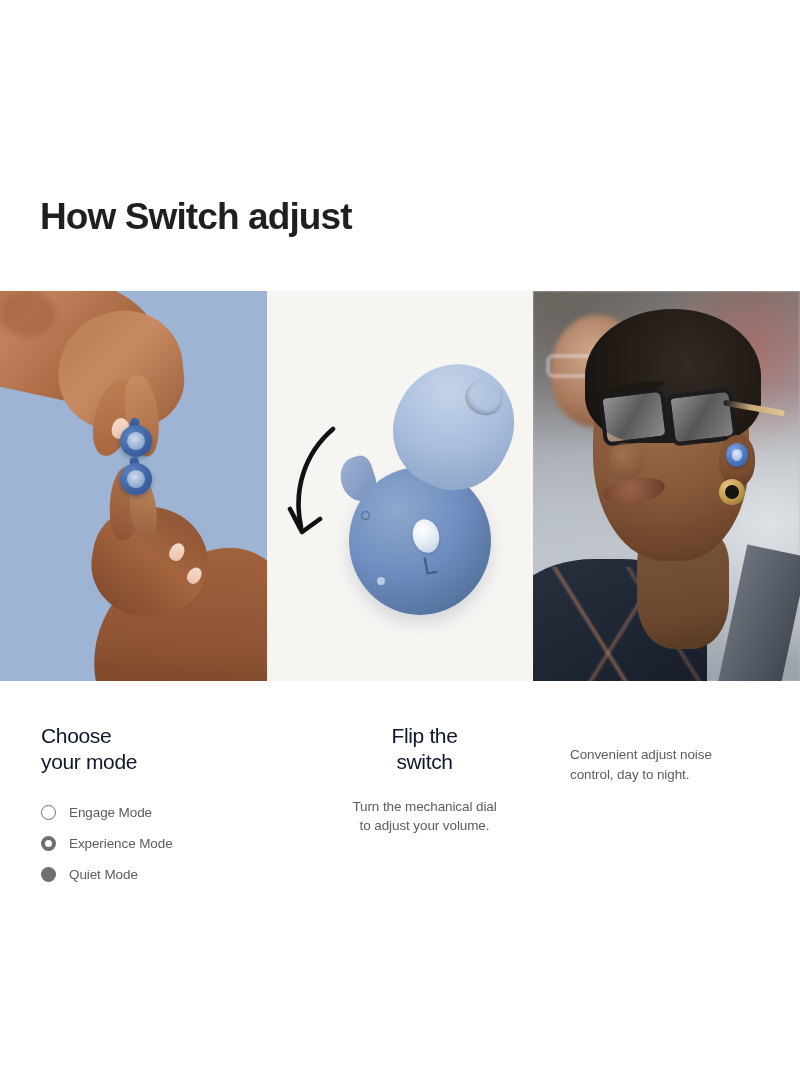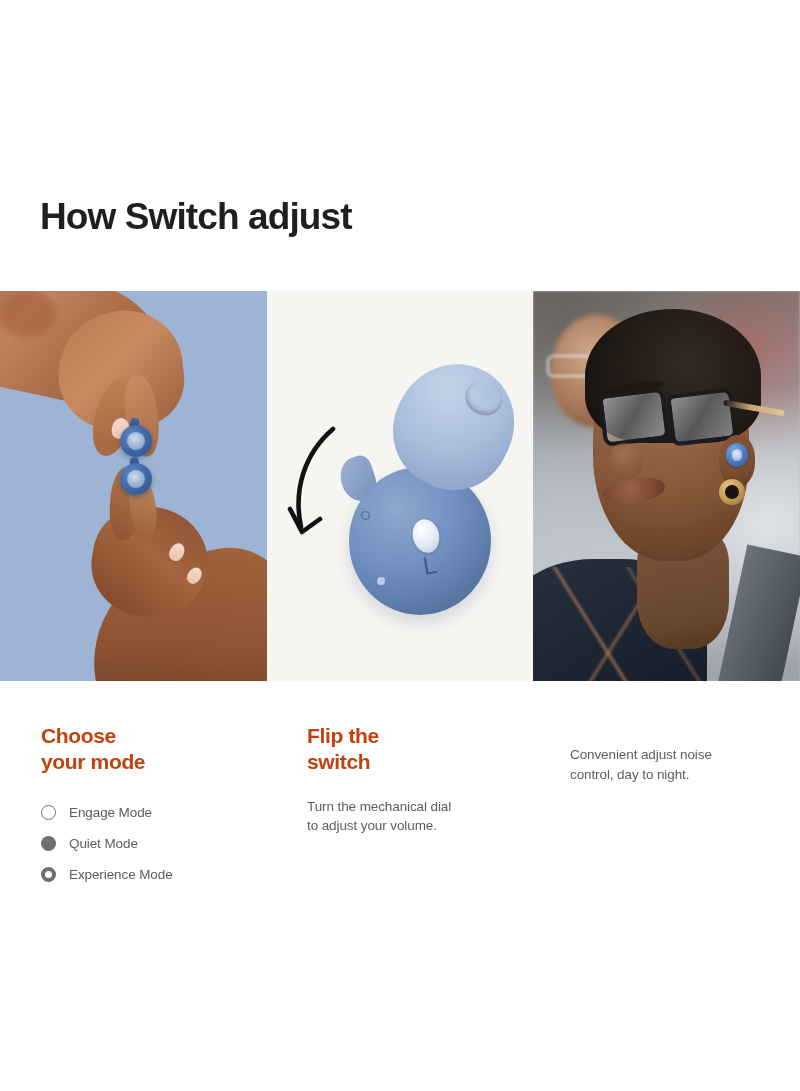--- a/index.html
+++ b/index.html
@@ -349,26 +349,26 @@
   }
 
   
   .columns {
     position: absolute;
     left: 0; top: 723px;
     width: 800px;
   }
   .col { position: absolute; top: 0; }
   .col-1 { left: 41px; width: 240px; }
-  .col-2 { left: 307px; width: 235px; }
+  .col-2 { left: 307px; width: 235px; text-align: center; }
   .col-3 { left: 570px; width: 210px; }
   .col-heading {
     font-size: 21px;
-    font-weight: bold;
-    color: #c2410c;
+    font-weight: normal;
+    color: #0f172a;
     line-height: 1.23;
     letter-spacing: -0.35px;
     white-space: pre-line;
   }
   .col-body {
     margin-top: 22px;
     font-size: 13.5px;
     color: #5d5d5d;
     line-height: 1.45;
     letter-spacing: -0.1px;
@@ -481,27 +481,27 @@
       <div class="col-heading">Choose
 your mode</div>
       <div class="option-list">
 
         <div class="option-row">
           <span class="radio radio-empty"></span>
           <span class="option-label">Engage Mode</span>
         </div>
 
         <div class="option-row">
+          <span class="radio radio-selected"></span>
+          <span class="option-label">Experience Mode</span>
+        </div>
+
+        <div class="option-row">
           <span class="radio radio-filled"></span>
           <span class="option-label">Quiet Mode</span>
-        </div>
-
-        <div class="option-row">
-          <span class="radio radio-selected"></span>
-          <span class="option-label">Experience Mode</span>
         </div>
 
       </div>
     </div>
 
     <div class="col col-2">
       <div class="col-heading">Flip the
 switch</div>
       <div class="col-body">Turn the mechanical dial
 to adjust your volume.</div>

